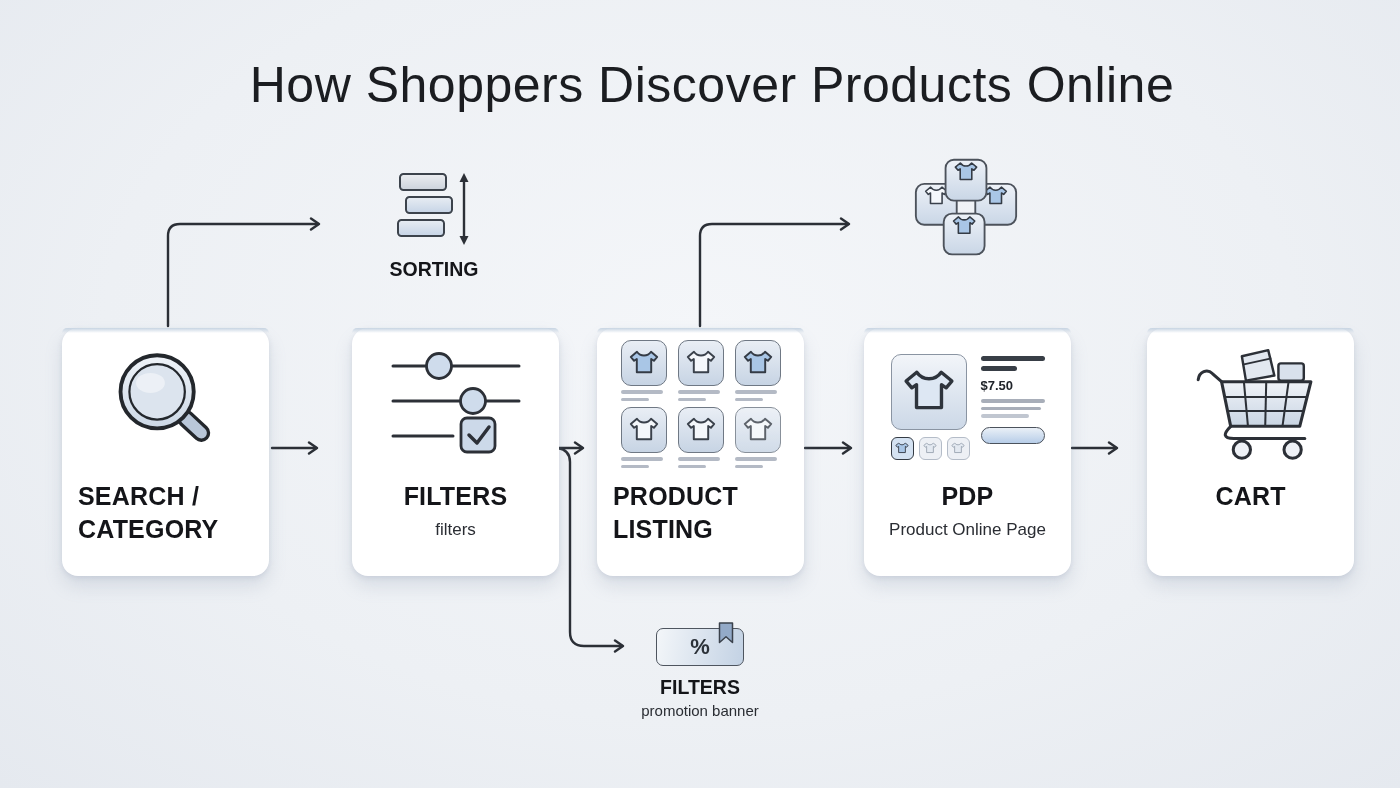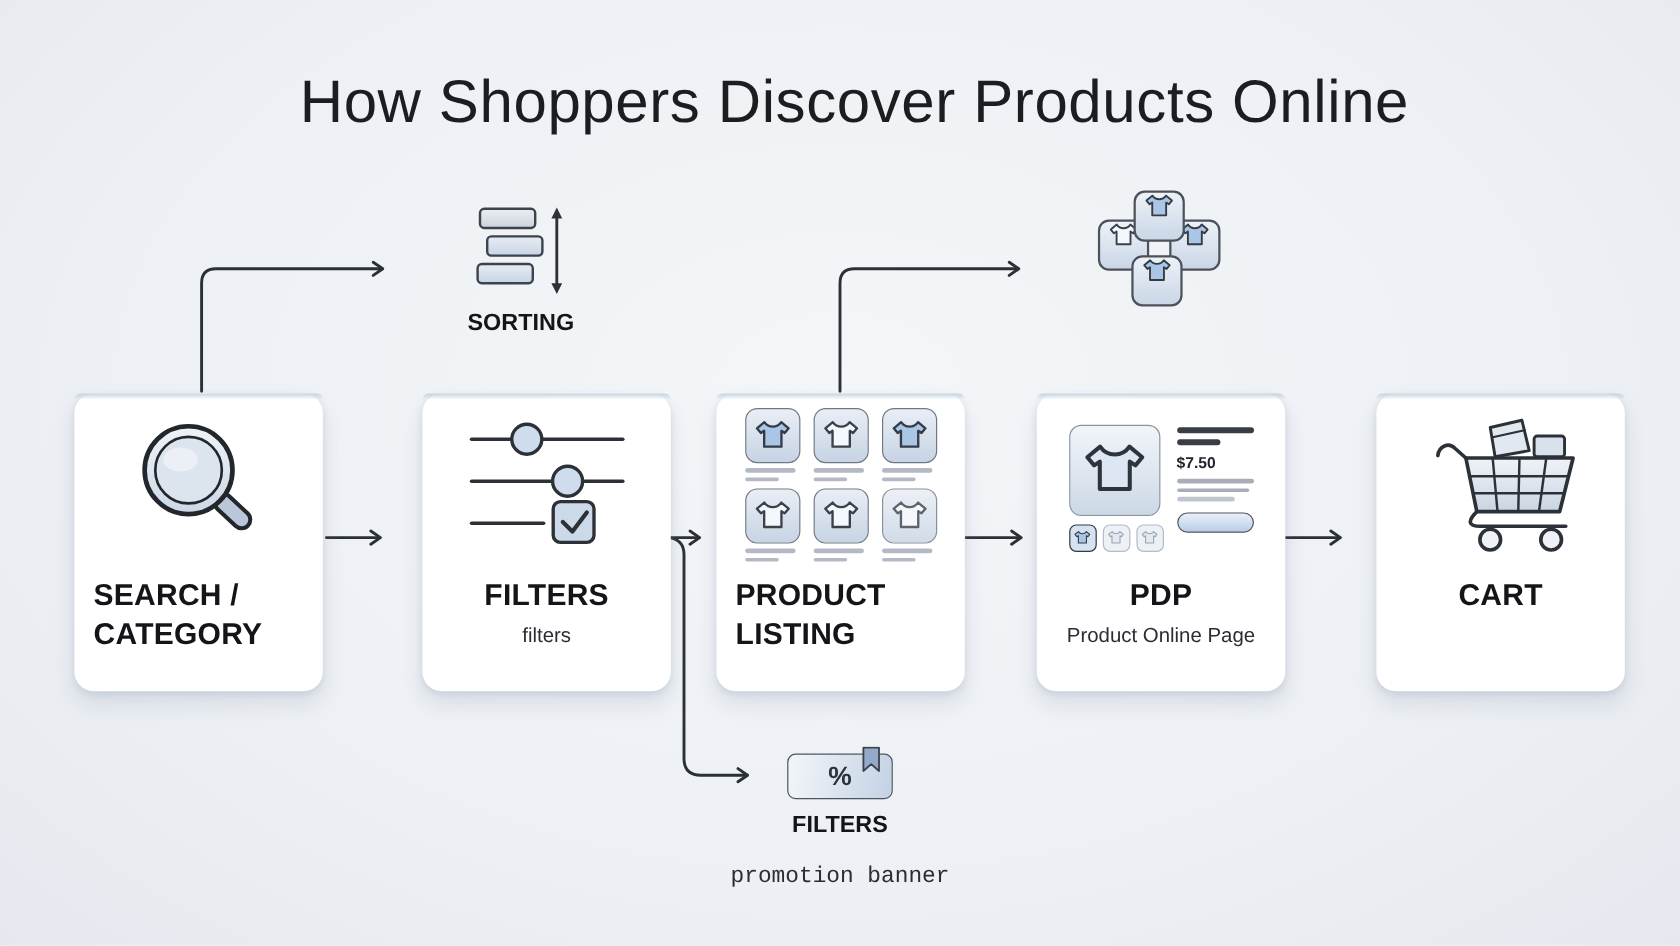--- a/index.html
+++ b/index.html
@@ -34,21 +34,21 @@
   }
   .icon-zone{height:152px;width:100%;display:flex;align-items:center;justify-content:center;}
   .card-label{
     font-weight:700;font-size:25px;line-height:1.3;text-align:left;
     color:#141519;letter-spacing:.2px;max-width:175px;
   }
   .card-sublabel{font-size:17px;color:var(--text-secondary,#2a2d33);margin-top:7px;text-align:center;}
   
   .satellite{position:absolute;display:flex;flex-direction:column;align-items:center;z-index:2;}
   .sat-label{font-weight:700;font-size:19.5px;color:#141519;margin-top:10px;white-space:nowrap;}
-  .sat-sublabel{font-size:19px;color:var(--text-secondary,#2a2d33);margin-top:20px;font-family:Liberation Mono, monospace;}
+  .sat-sublabel{font-size:15px;color:var(--text-secondary,#2a2d33);margin-top:3px;}
   
   .pl-grid{display:grid;grid-template-columns:repeat(3,46px);column-gap:11px;row-gap:6px;}
   .pl-cell{display:flex;flex-direction:column;align-items:flex-start;}
   .pl-tile{
     width:46px;height:46px;border-radius:10px;border:1.6px solid #6f7884;box-sizing:border-box;
     background:linear-gradient(180deg,#e9eef5,#c7d4e4);
     display:flex;align-items:center;justify-content:center;
   }
   .pl-tile.faint{opacity:.82;}
   .mini-line{height:3.5px;border-radius:2px;background:#b4bac5;margin-top:4px;}

